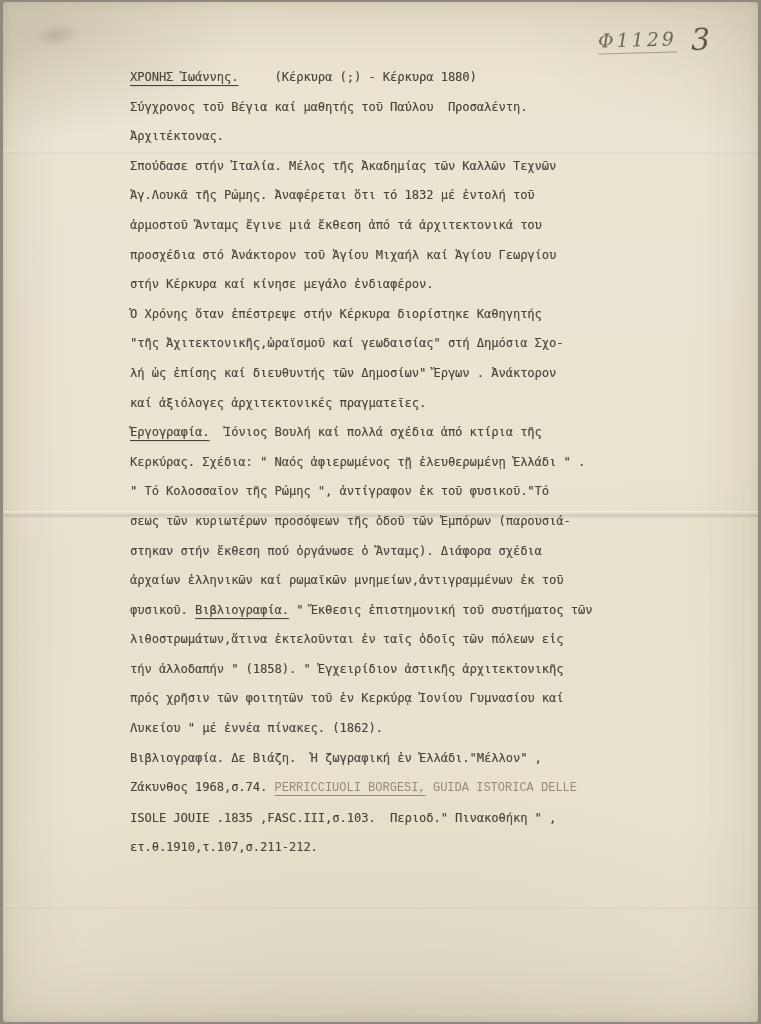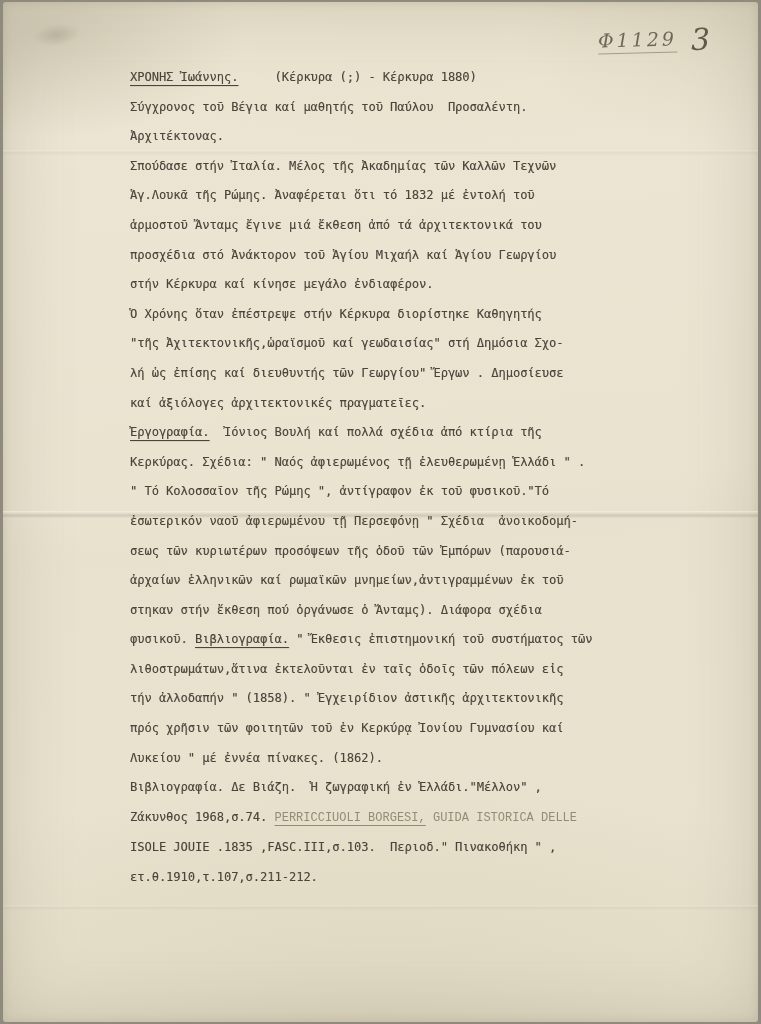--- a/index.html
+++ b/index.html
@@ -145,29 +145,28 @@
         <div class="line"><span class="u">ΧΡΟΝΗΣ Ἰωάννης.</span><span>     (Κέρκυρα (;) - Κέρκυρα 1880)</span></div>
         <div class="line"><span>Σύγχρονος τοῦ Βέγια καί μαθητής τοῦ Παύλου  Προσαλέντη.</span></div>
         <div class="line"><span>Ἀρχιτέκτονας.</span></div>
         <div class="line"><span>Σπούδασε στήν Ἰταλία. Μέλος τῆς Ἀκαδημίας τῶν Καλλῶν Τεχνῶν</span></div>
         <div class="line"><span>Ἁγ.Λουκᾶ τῆς Ρώμης. Ἀναφέρεται ὅτι τό 1832 μέ ἐντολή τοῦ</span></div>
         <div class="line"><span>ἁρμοστοῦ Ἄνταμς ἔγινε μιά ἔκθεση ἀπό τά ἀρχιτεκτονικά του</span></div>
         <div class="line"><span>προσχέδια στό Ἀνάκτορον τοῦ Ἁγίου Μιχαήλ καί Ἁγίου Γεωργίου</span></div>
         <div class="line"><span>στήν Κέρκυρα καί κίνησε μεγάλο ἐνδιαφέρον.</span></div>
         <div class="line"><span>Ὁ Χρόνης ὅταν ἐπέστρεψε στήν Κέρκυρα διορίστηκε Καθηγητής</span></div>
         <div class="line"><span>"τῆς Ἀχιτεκτονικῆς,ὡραϊσμοῦ καί γεωδαισίας" στή Δημόσια Σχο-</span></div>
-        <div class="line"><span>λή ὡς ἐπίσης καί διευθυντής τῶν Γεωργίου" Ἔργων . Δημοσίευσε</span></div>
+        <div class="line"><span>λή ὡς ἐπίσης καί διευθυντής τῶν Δημοσίων" Ἔργων . Ἀνάκτορον</span></div>
         <div class="line"><span>καί ἀξιόλογες ἀρχιτεκτονικές πραγματεῖες.</span></div>
         <div class="line"><span class="u">Ἐργογραφία.</span><span>  Ἰόνιος Βουλή καί πολλά σχέδια ἀπό κτίρια τῆς</span></div>
         <div class="line"><span>Κερκύρας. Σχέδια: " Ναός ἀφιερωμένος τῇ ἐλευθερωμένῃ Ἑλλάδι " .</span></div>
         <div class="line"><span>" Τό Κολοσσαῖον τῆς Ρώμης ", ἀντίγραφον ἐκ τοῦ φυσικοῦ."Τό</span></div>
-        <div class="line"><span>ἐσωτερικόν ναοῦ ἀφιερωμένου τῇ Περσεφόνῃ " Σχέδια  ἀνοικοδομή-</span></div>
         <div class="line"><span>σεως τῶν κυριωτέρων προσόψεων τῆς ὁδοῦ τῶν Ἐμπόρων (παρουσιά-</span></div>
+        <div class="line"><span>στηκαν στήν ἔκθεση πού ὀργάνωσε ὁ Ἄνταμς). Διάφορα σχέδια</span></div>
         <div class="line"><span>ἀρχαίων ἑλληνικῶν καί ρωμαϊκῶν μνημείων,ἀντιγραμμένων ἐκ τοῦ</span></div>
-        <div class="line"><span>στηκαν στήν ἔκθεση πού ὀργάνωσε ὁ Ἄνταμς). Διάφορα σχέδια</span></div>
         <div class="line"><span>φυσικοῦ. </span><span class="u">Βιβλιογραφία.</span><span> " Ἔκθεσις ἐπιστημονική τοῦ συστήματος τῶν</span></div>
         <div class="line"><span>λιθοστρωμάτων,ἅτινα ἐκτελοῦνται ἐν ταῖς ὁδοῖς τῶν πόλεων εἰς</span></div>
         <div class="line"><span>τήν ἀλλοδαπήν " (1858). " Ἐγχειρίδιον ἀστικῆς ἀρχιτεκτονικῆς</span></div>
         <div class="line"><span>πρός χρῆσιν τῶν φοιτητῶν τοῦ ἐν Κερκύρᾳ Ἰονίου Γυμνασίου καί</span></div>
         <div class="line"><span>Λυκείου " μέ ἐννέα πίνακες. (1862).</span></div>
         <div class="line"><span>Βιβλιογραφία. Δε Βιάζη.  Ἡ ζωγραφική ἐν Ἑλλάδι."Μέλλον" ,</span></div>
         <div class="line"><span>Ζάκυνθος 1968,σ.74. </span><span class="u faded">PERRICCIUOLI BORGESI,</span><span> </span><span class="faded">GUIDA ISTORICA DELLE</span></div>
         <div class="line"><span>ISOLE JOUIE .1835 ,FASC.III,σ.103.  Περιοδ." Πινακοθήκη " ,</span></div>
         <div class="line"><span>ετ.θ.1910,τ.107,σ.211-212.</span></div>
       </div>

